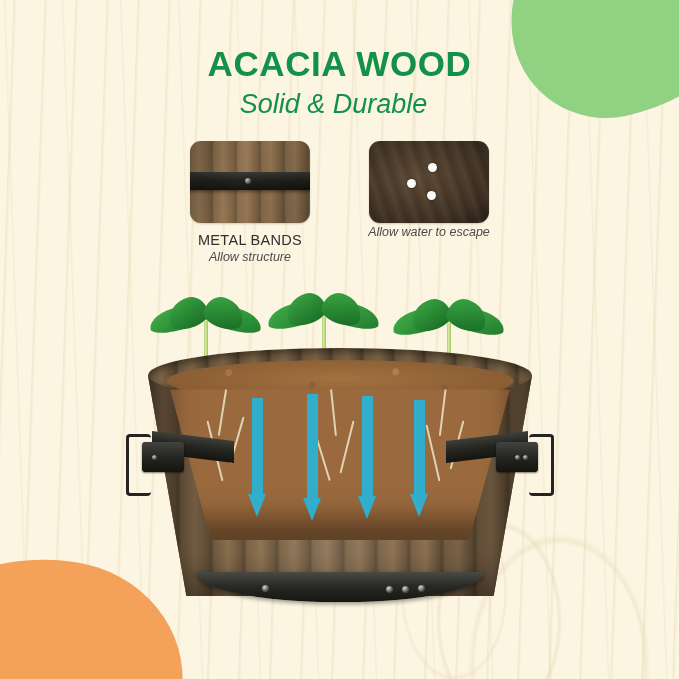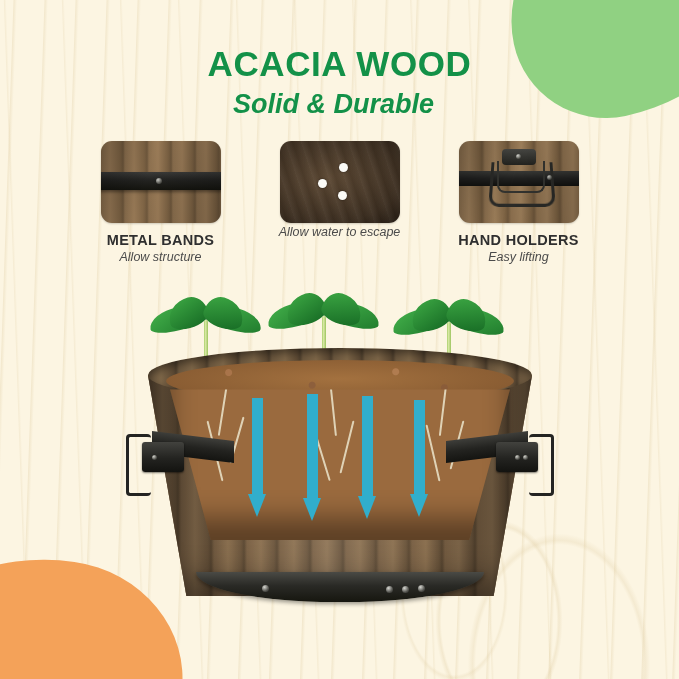--- a/index.html
+++ b/index.html
@@ -52,21 +52,21 @@
     border-radius:55% 45% 42% 58% / 48% 54% 46% 52%;
     transform:rotate(8deg);}
 
   
   .head{position:absolute;top:44px;left:0;width:679px;text-align:center;}
   .head h1{
     margin:0;font-size:35px;letter-spacing:.6px;font-weight:700;
     color:#139148;font-family:"Liberation Sans", sans-serif;
   }
   .head h2{
-    margin:5px 12px 0 0;font-size:27px;font-style:italic;font-weight:700;
+    margin:5px 12px 0 0;font-size:27px;font-style:italic;font-weight:400;
     color:#139148;font-family:"Liberation Sans", sans-serif;
   }
 
   
   .cards{position:absolute;top:141px;left:0;width:679px;
     display:flex;justify-content:center;gap:59px;}
   .card{width:120px;display:flex;flex-direction:column;align-items:center;}
   .thumb{
     width:120px;height:82px;border-radius:11px;overflow:hidden;position:relative;
     box-shadow:0 1px 2px rgba(0,0,0,.18);
@@ -118,21 +118,21 @@
     border:3px solid #2b2b28;border-top:none;
     border-radius:0 0 10px 10px;
     transform:perspective(60px) rotateX(8deg);}
   .t3 .loop2{position:absolute;left:38px;top:20px;width:44px;height:30px;
     border:2px solid #33332f;border-top:none;border-radius:0 0 8px 8px;}
   .t3 .rv{position:absolute;left:88px;top:34px;width:5px;height:5px;border-radius:50%;
     background:radial-gradient(circle at 35% 30%,#c9c9c3,#4c4c47 65%,#212120);}
   .t3 .dk{position:absolute;inset:0;
     background:linear-gradient(105deg,rgba(0,0,0,.22),rgba(0,0,0,0) 45%,rgba(0,0,0,.18));}
 
-  .card .title{margin-top:9px;font-size:14.5px;font-weight:700;color:#2f2f2f;
+  .card .title{margin-top:9px;font-size:14.5px;font-weight:400;color:#2f2f2f;
     letter-spacing:.3px;white-space:nowrap;}
   .card .sub{margin-top:2px;font-size:12.5px;font-style:italic;color:#4b4b4b;
     white-space:nowrap;}
 
   
   #planter{position:absolute;left:0;top:288px;width:679px;height:340px;}
 
   
   .seedling{position:absolute;width:120px;height:70px;}
   .seedling .stem{
@@ -274,34 +274,20 @@
 
     <div class="card">
       <div class="thumb t2">
         <div class="hole h1"></div>
         <div class="hole h2"></div>
         <div class="hole h3"></div>
       </div>
       <div class="sub">Allow water to escape</div>
     </div>
 
-    <div class="card">
-      <div class="thumb t3">
-        <div class="band"></div>
-        <div class="plate">
-          <div class="r"></div>
-        </div>
-        <div class="loop"></div>
-        <div class="loop2"></div>
-        <div class="rv"></div>
-        <div class="dk"></div>
-      </div>
-      <div class="title">HAND HOLDERS</div>
-      <div class="sub">Easy lifting</div>
-    </div>
 
   </div>
 
   <div id="planter">
 
     <div class="seedling" style="left:146px;top:8px;">
       <div class="leaf lf-out-l"></div>
       <div class="leaf lf-out-r"></div>
       <div class="leaf lf-in-l"></div>
       <div class="leaf lf-in-r"></div>

